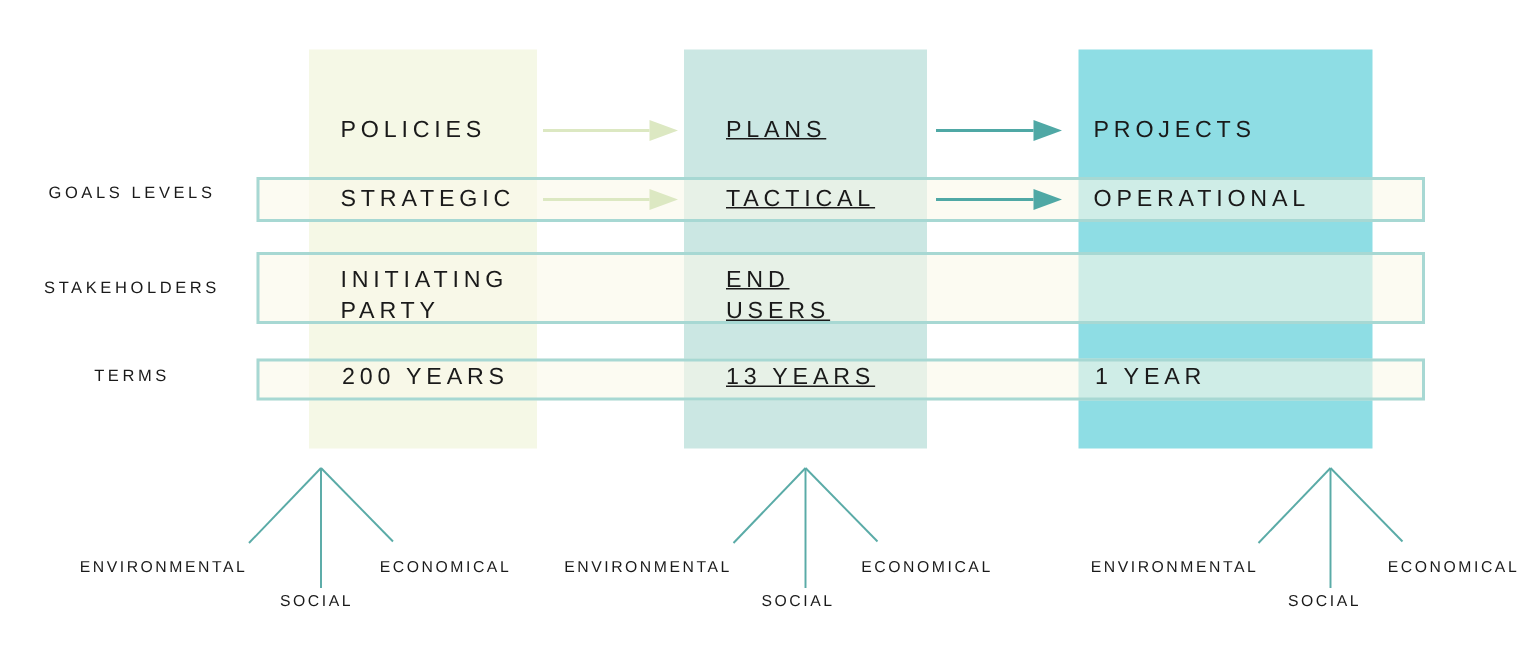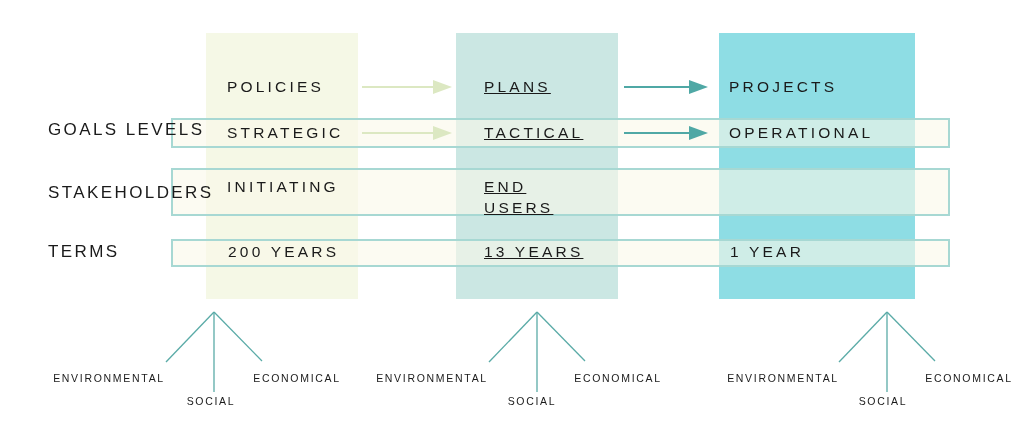--- a/index.html
+++ b/index.html
@@ -16,21 +16,21 @@
   .band{position:absolute;left:171px;width:779px;box-sizing:border-box;
         border:2px solid #a7d8d3;background:rgba(250,249,233,0.60);z-index:2;}
   .band-goals{top:118px;height:30px;}
   .band-stakeholders{top:168px;height:48px;}
   .band-terms{top:239px;height:28px;}
   
   .overlay{position:absolute;left:0;top:0;z-index:3;}
   
   .tx{position:absolute;white-space:nowrap;z-index:4;}
   .t-main{font-size:15.5px;letter-spacing:3.2px;line-height:19px;}
-  .t-side{font-size:17px;letter-spacing:2.4px;line-height:19px;left:0;width:176px;margin-left:48px;}
+  .t-side{font-size:11px;letter-spacing:2.4px;line-height:19px;left:0;width:176px;text-align:center;}
   .t-fan{font-size:10.5px;letter-spacing:1.7px;line-height:13px;transform:translateX(-50%);}
   .stake-cell{line-height:21px;top:176px;}
   
   .x-c1{left:227px;} .x-c2{left:484px;text-decoration:underline;} .x-c3{left:729px;}
   .y-header{top:77px;} .y-goal{top:123px;} .y-term{top:242px;}
   .y-side-goals{top:120px;} .y-side-stake{top:183px;} .y-side-terms{top:242px;}
   .fl-1a{left:109px;top:372px;} .fl-1b{left:211px;top:395px;} .fl-1c{left:297px;top:372px;}
   .fl-2a{left:432px;top:372px;} .fl-2b{left:532px;top:395px;} .fl-2c{left:618px;top:372px;}
   .fl-3a{left:783px;top:372px;} .fl-3b{left:883px;top:395px;} .fl-3c{left:969px;top:372px;}
 </style>
@@ -89,20 +89,21 @@
   <div class="tx t-main x-c1 y-header">POLICIES</div>
   <div class="tx t-main x-c2 y-header">PLANS</div>
   <div class="tx t-main x-c3 y-header">PROJECTS</div>
 
   <div class="tx t-main x-c1 y-goal">STRATEGIC</div>
   <div class="tx t-main x-c2 y-goal">TACTICAL</div>
   <div class="tx t-main x-c3 y-goal">OPERATIONAL</div>
 
   <div class="tx t-main x-c1 stake-cell">
     <div>INITIATING</div>
+    <div>PARTY</div>
   </div>
   <div class="tx t-main x-c2 stake-cell">
     <div>END</div>
     <div>USERS</div>
   </div>
 
   <div class="tx t-main y-term" style="left:228px">200 YEARS</div>
   <div class="tx t-main x-c2 y-term">13 YEARS</div>
   <div class="tx t-main y-term" style="left:730px">1 YEAR</div>
 

